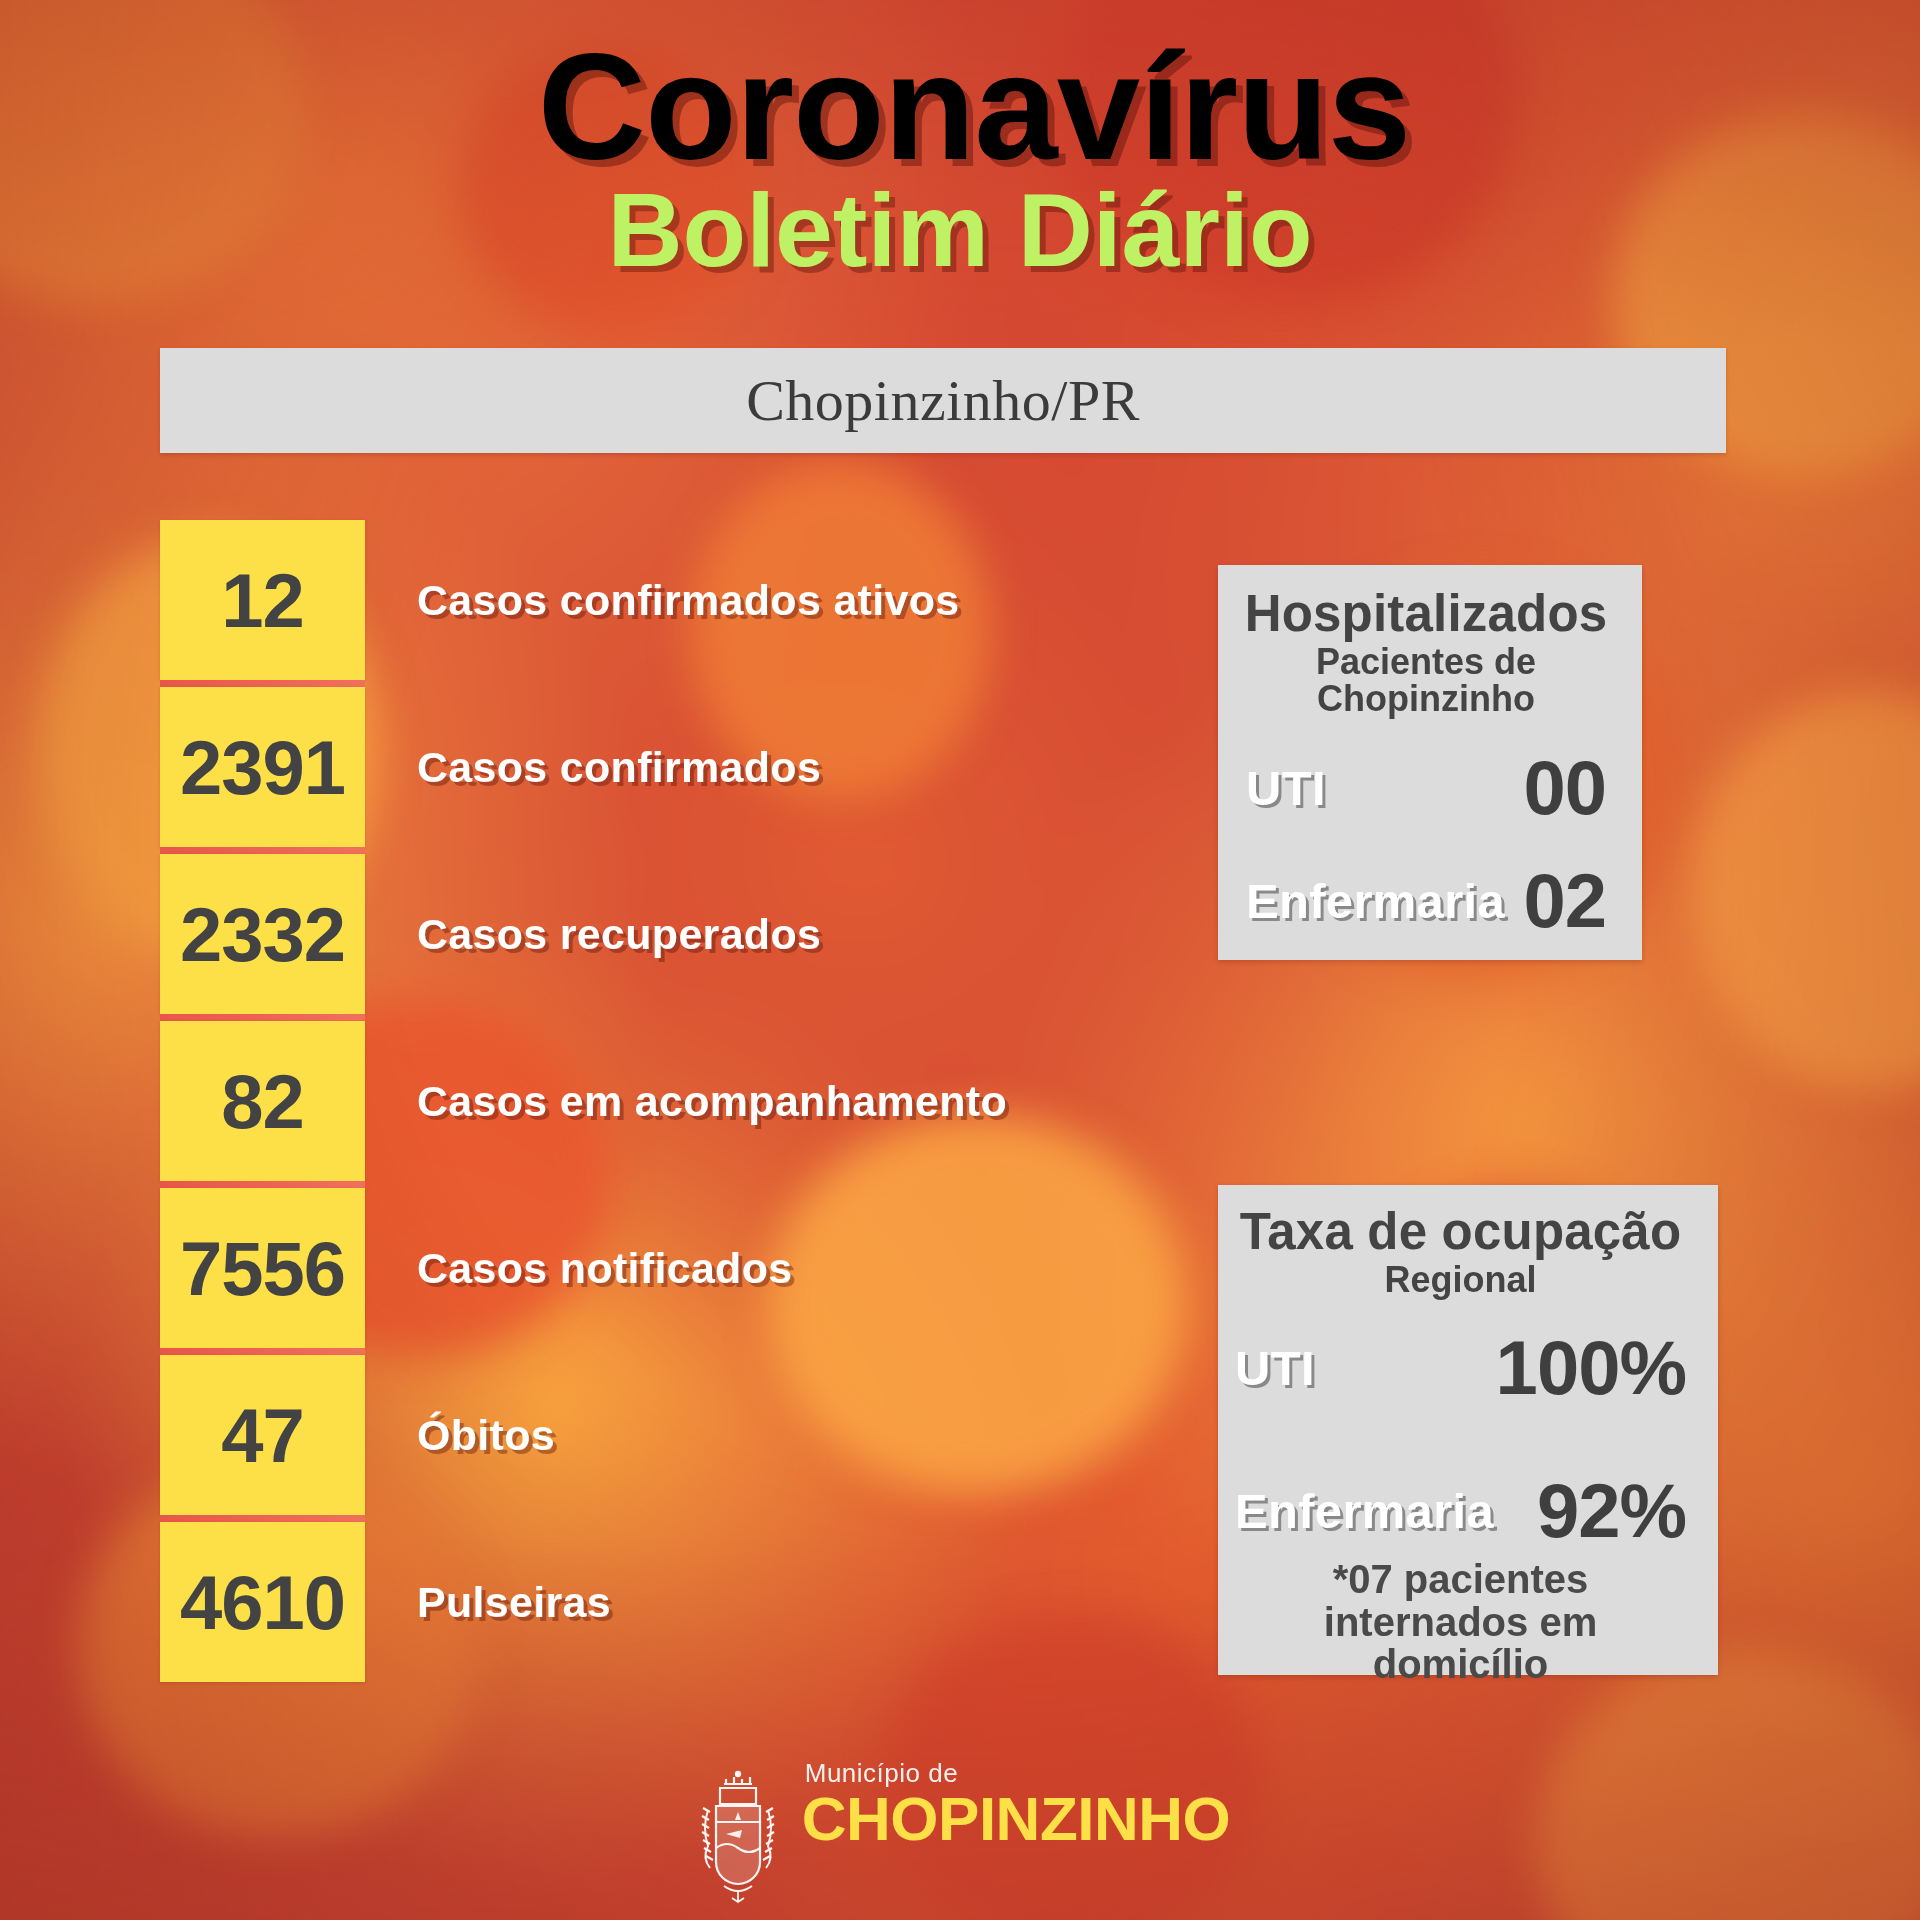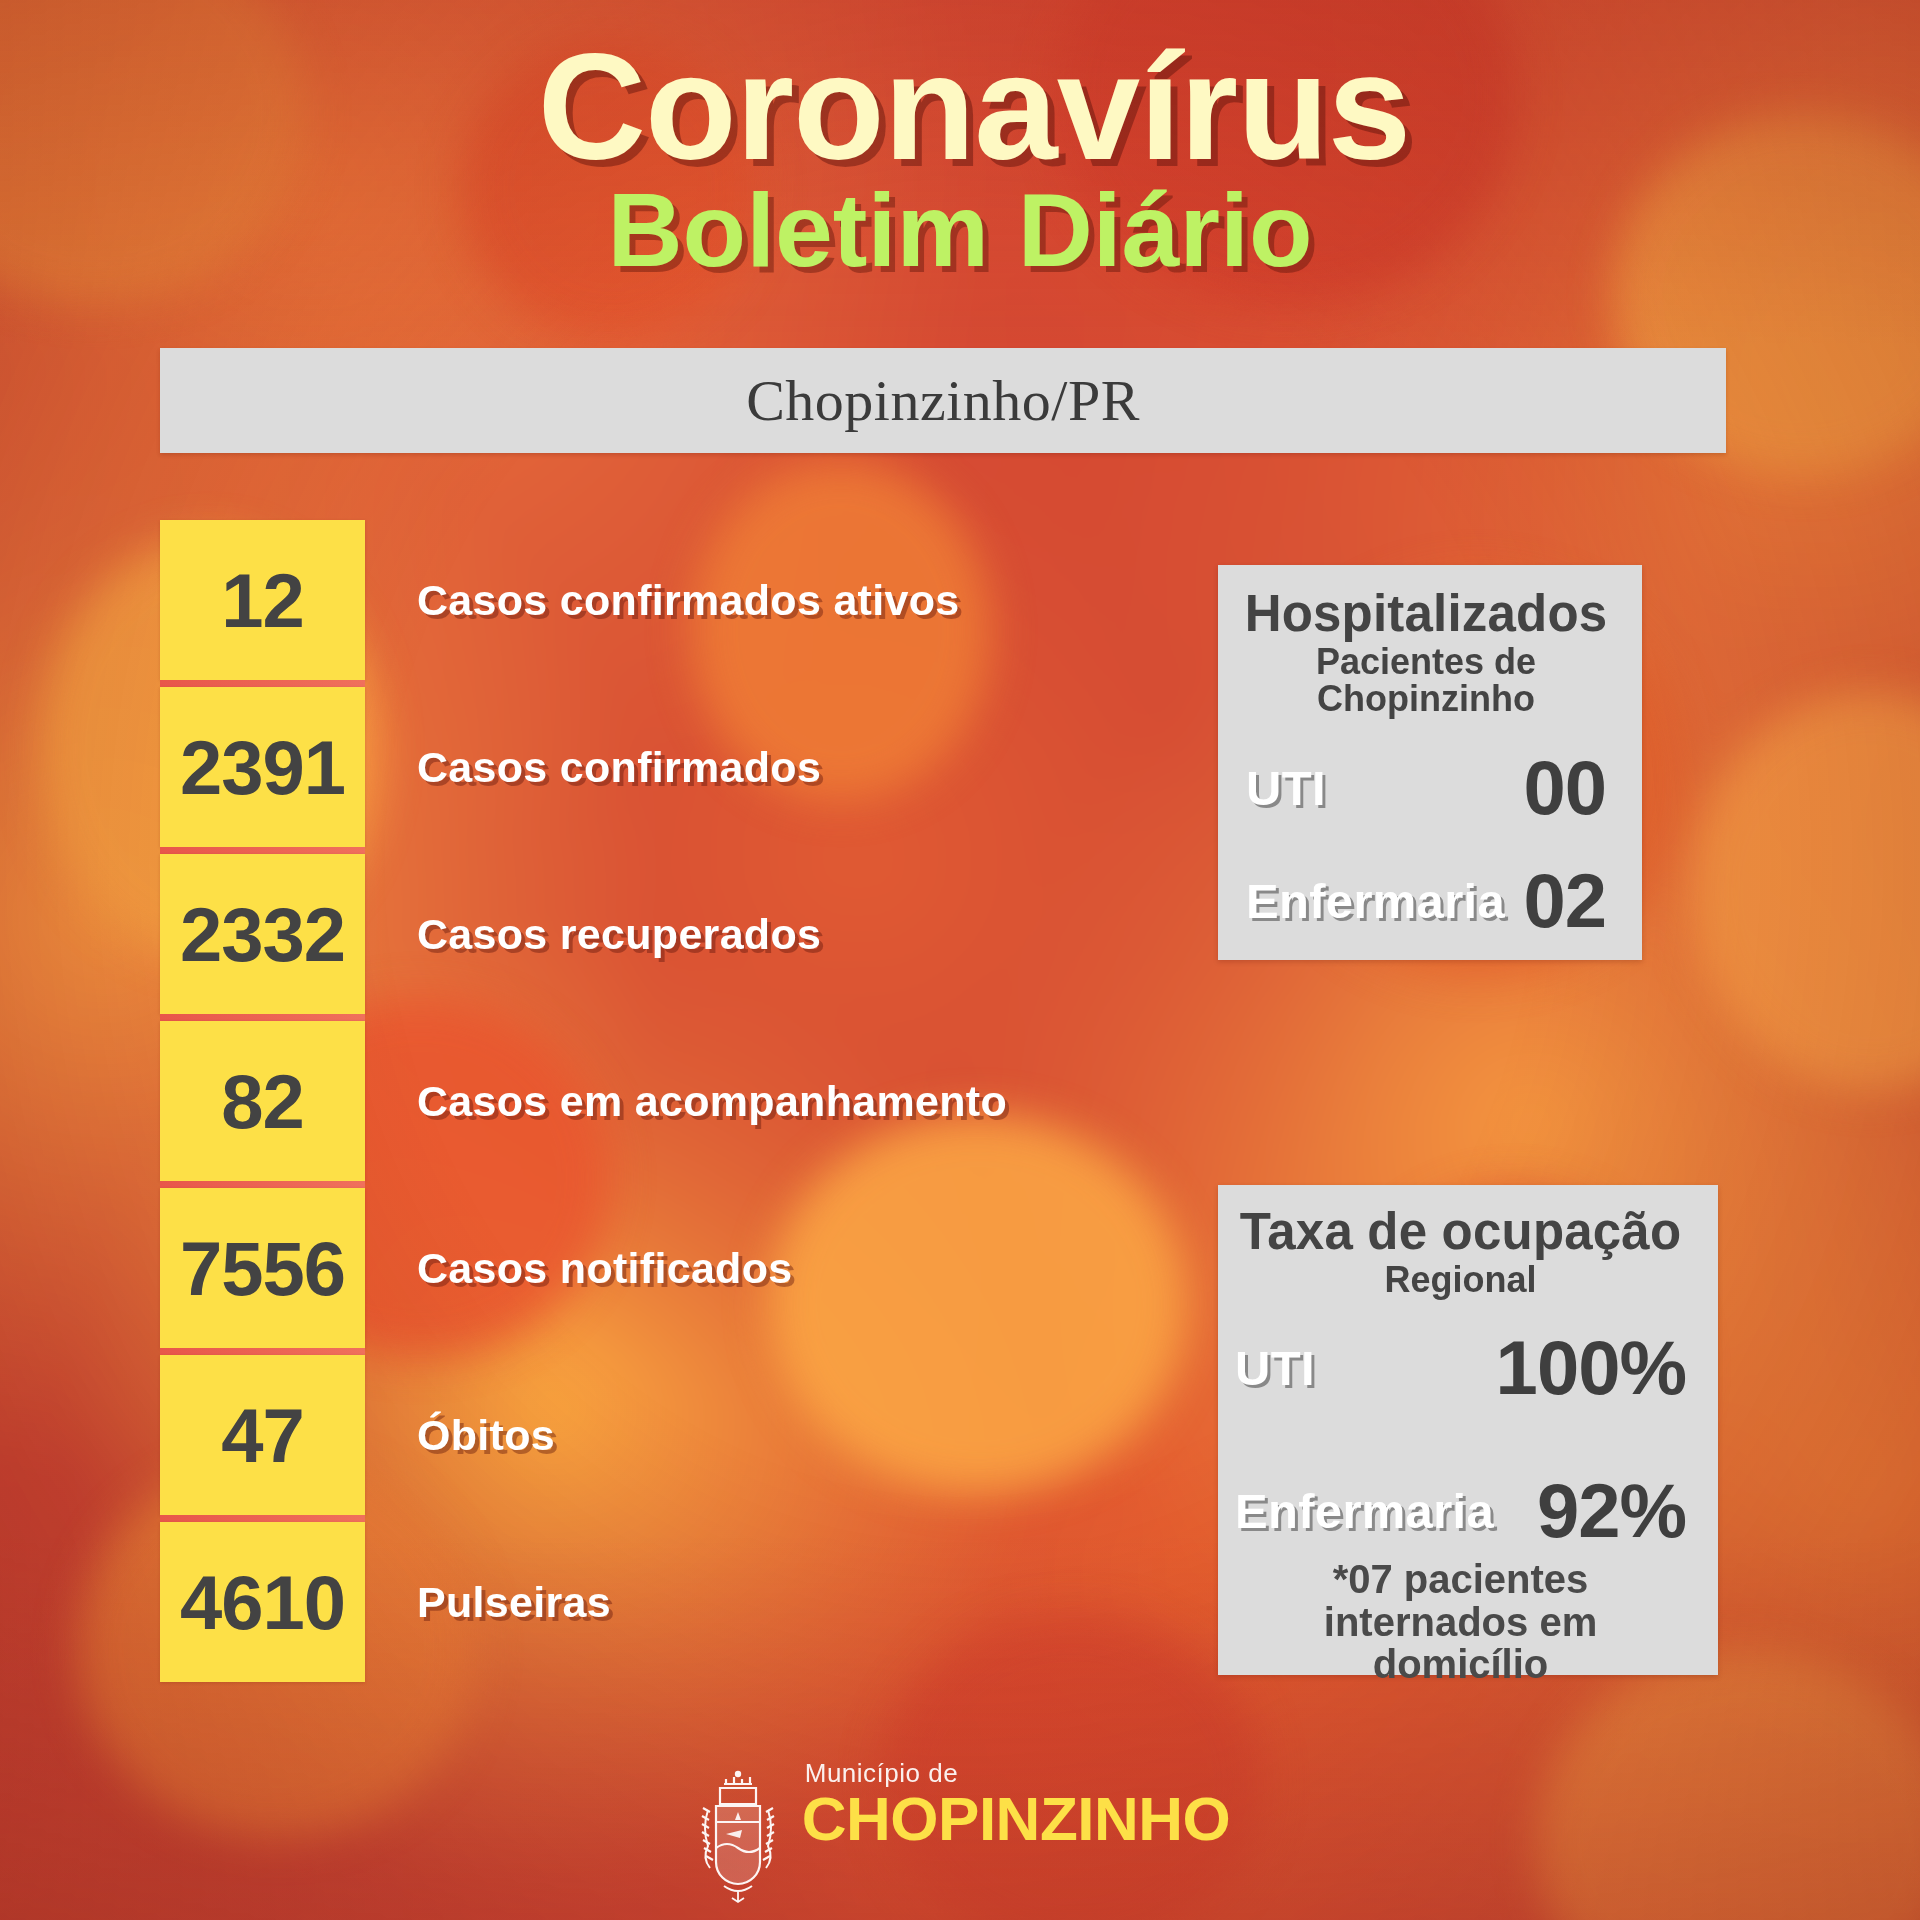--- a/index.html
+++ b/index.html
@@ -39,21 +39,21 @@
     position:absolute;inset:0;
     background:linear-gradient(180deg, rgba(200,60,45,.25) 0%, rgba(200,60,45,0) 18%, rgba(190,55,45,0) 80%, rgba(196,62,48,.30) 100%);
   }
 
   
   #page{position:absolute;inset:0;z-index:2;}
 
   
   .title-wrap{position:absolute;left:0;right:0;top:32px;text-align:center;}
   .title-main{
-    font-size:150px;line-height:1.0;font-weight:bold;color:#fef9c3;
+    font-size:150px;line-height:1.0;font-weight:bold;color:#000000;
     letter-spacing:-1px;
     text-shadow:7px 7px 0 rgba(90,18,10,.45);
     margin-left:28px;
   }
   .title-sub{
     font-size:104px;line-height:1.05;font-weight:bold;color:#bef264;
     margin-top:-6px;letter-spacing:0px;
     text-shadow:6px 6px 0 rgba(90,18,10,.42);
   }
 

